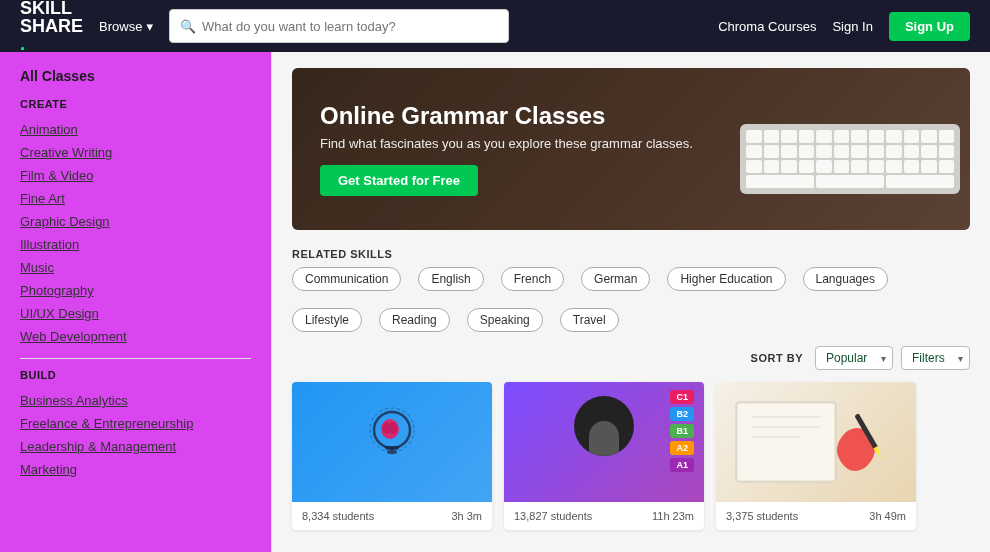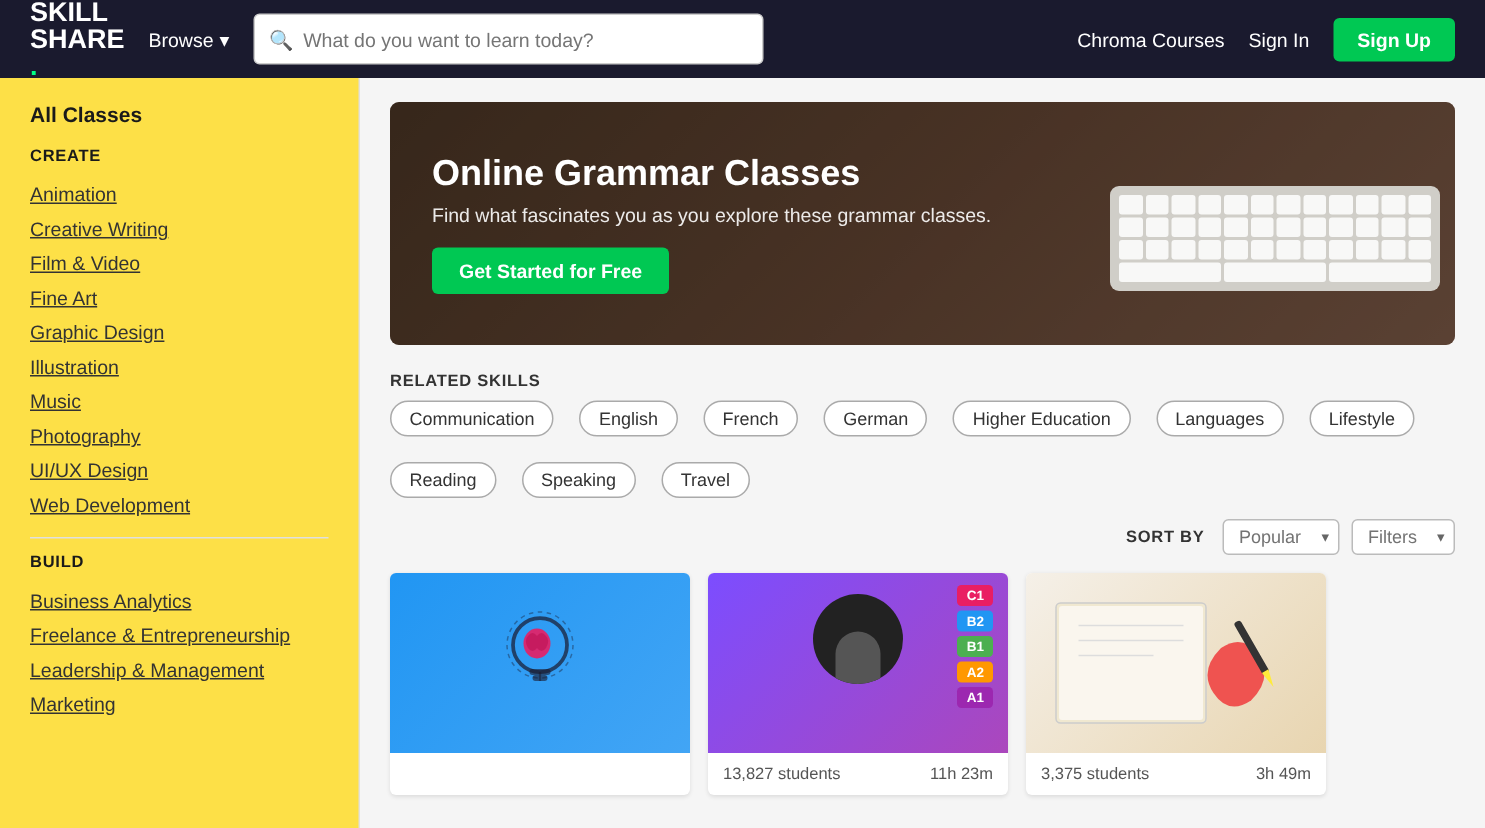--- a/index.html
+++ b/index.html
@@ -70,22 +70,22 @@
     }
 
     
     .main-layout {
       display: flex;
       height: 500px;
     }
 
     
     .sidebar {
-      width: 240px;
-      background: #fde047;
+      width: 272px;
+      background: #d946ef;
       padding: 16px 20px;
       overflow-y: auto;
       border-right: 1px solid #e0e0e0;
       flex-shrink: 0;
     }
     .sidebar-title {
       font-size: 14px;
       font-weight: 700;
       color: #1a1a1a;
       margin-bottom: 14px;
@@ -230,21 +230,21 @@
       font-weight: 700;
       color: #333;
       letter-spacing: 0.5px;
       margin-right: 4px;
     }
     .sort-select {
       border: 1px solid #bbb;
       border-radius: 4px;
       padding: 4px 24px 4px 10px;
       font-size: 12px;
-      color: #737373;
+      color: #14532d;
       background: white;
       cursor: pointer;
       appearance: none;
       -webkit-appearance: none;
       position: relative;
     }
     .select-wrapper {
       position: relative;
       display: inline-block;
     }
@@ -477,20 +477,24 @@
             <rect x="33" y="44" width="14" height="4" rx="2" fill="#1a1a2e" opacity="0.6"></rect>
             <rect x="35" y="48" width="10" height="4" rx="2" fill="#1a1a2e" opacity="0.6"></rect>
             <line x1="40" y1="46" x2="40" y2="52" stroke="#1a1a2e" stroke-width="1.5" opacity="0.5"></line>
 
             <ellipse cx="38" cy="27" rx="9" ry="10" fill="#e91e63" opacity="0.9"></ellipse>
             <path d="M32,22 Q35,18 38,22 Q41,18 44,22 Q47,25 44,30 Q41,34 38,30 Q35,34 32,30 Q29,25 32,22Z" fill="#c2185b" opacity="0.8"></path>
 
             <circle cx="40" cy="28" r="22" fill="none" stroke="#1a1a2e" stroke-width="1" stroke-dasharray="3,3" opacity="0.4"></circle>
           </svg>
         </div>
+        <div class="card-info">
+          <span class="card-students">8,334 students</span>
+          <span class="card-duration">3h 3m</span>
+        </div>
       </div>
 
       <div class="course-card">
         <div class="card-thumb card-thumb-2">
           <div class="lang-badges">
             <span class="lang-badge badge-c1">C1</span>
             <span class="lang-badge badge-b2">B2</span>
             <span class="lang-badge badge-b1">B1</span>
             <span class="lang-badge badge-a2">A2</span>
             <span class="lang-badge badge-a1">A1</span>

